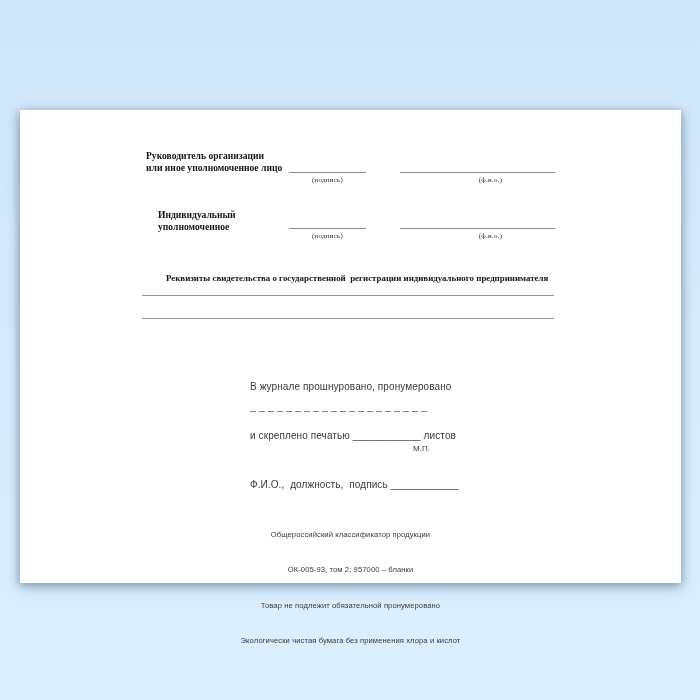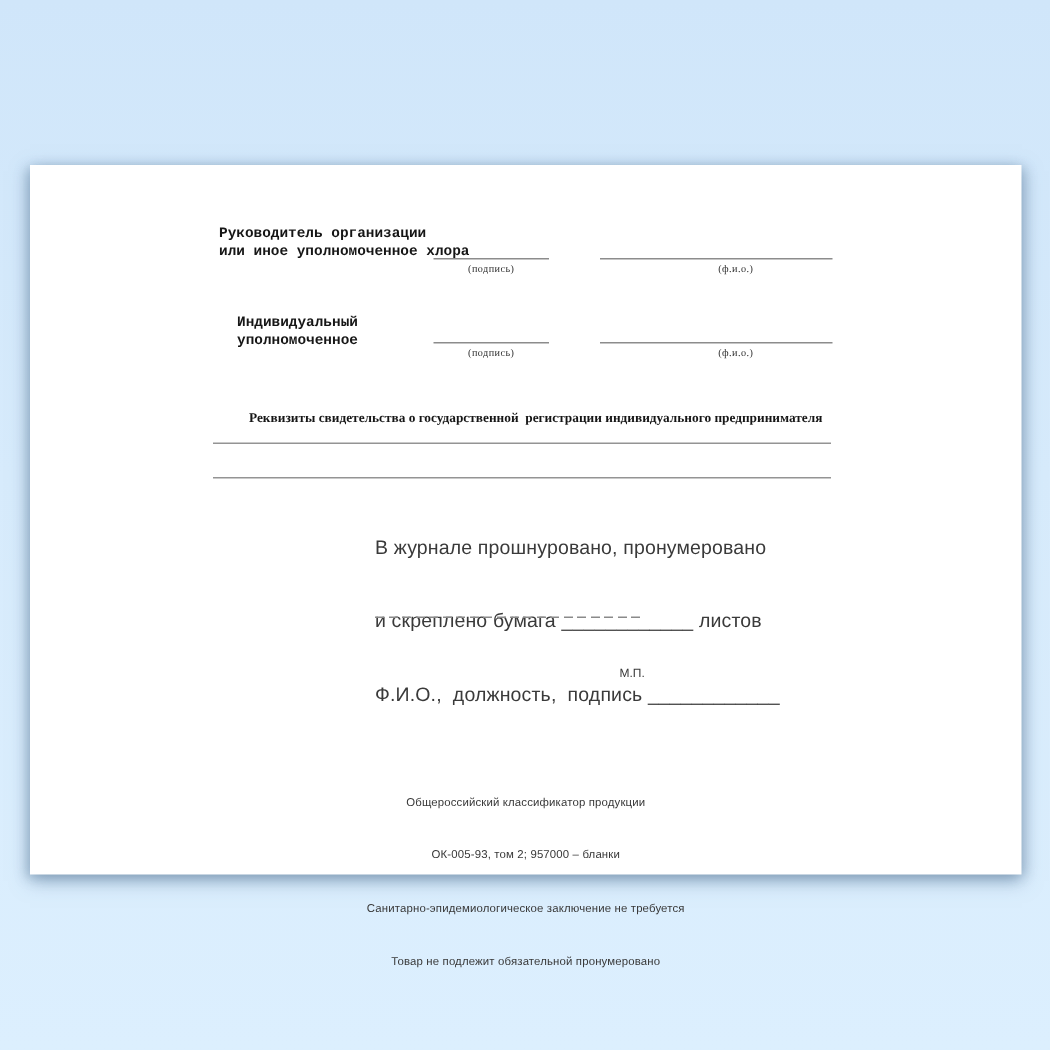--- a/index.html
+++ b/index.html
@@ -17,21 +17,21 @@
     position: absolute; left: 20px; top: 110px;
     width: 661px; height: 473px;
     background: #ffffff;
     box-shadow: 0 4px 12px rgba(96,128,160,0.50),
                 -3px 2px 7px rgba(110,140,170,0.35),
                  3px 1px 7px rgba(110,140,170,0.30);
   }
   .sheet * { position: absolute; box-sizing: border-box; }
 
   .serif-label {
-    font-family: Liberation Mono, monospace;
+    font-family: Liberation Serif, serif;
     font-weight: 700;
     font-size: 9.6px;
     line-height: 12px;
     color: #161616;
     white-space: pre;
   }
   .rule {
     height: 0;
     border-bottom: 1px solid #8c8c8c;
   }
@@ -46,22 +46,22 @@
   }
   .requisites-title {
     font-family: "Liberation Serif", "DejaVu Serif", serif;
     font-weight: 700;
     font-size: 8.9px;
     color: #161616;
     white-space: pre;
     margin-left: 20px;
   }
   .journal {
-    left: 230px; top: 214px; width: 186px;
-    font-size: 13px;
+    left: 230px; top: 236px; width: 186px;
+    font-size: 10px;
     line-height: 16.4px;
     color: #3a3a3a;
     white-space: pre;
     letter-spacing: 0.1px;
     text-align: right;
   }
   .journal div { position: static; }
   .dashed-rule {
     left: 230px; top: 301px; width: 178px; height: 1.4px;
     background: repeating-linear-gradient(90deg, #8a8a8a 0 6px, transparent 6px 9px);
@@ -80,46 +80,46 @@
     letter-spacing: 0.1px;
   }
   .footer div { position: static; margin-top: 25px; }
 </style>
 </head>
 <body>
 
 <div class="backdrop">
   <div class="sheet">
 
-    <div class="serif-label" style="left:126px; top:40px;"><span style="position:static;">Руководитель организации</span><br><span style="position:static;">или иное уполномоченное хлора</span></div>
+    <div class="serif-label" style="left:126px; top:40px;"><span style="position:static;">Руководитель организации</span><br><span style="position:static;">или иное уполномоченное лицо</span></div>
     <div class="rule" style="left:269px; top:62px; width:77px;"></div>
     <div class="caption" style="left:269px; top:66px; width:77px;">(подпись)</div>
     <div class="rule" style="left:380px; top:62px; width:155px;"></div>
     <div class="caption" style="left:393px; top:66px; width:155px;">(ф.и.о.)</div>
 
     <div class="serif-label" style="left:138px; top:99px;"><span style="position:static;">Индивидуальный</span><br><span style="position:static;">уполномоченное</span></div>
     <div class="rule" style="left:269px; top:118px; width:77px;"></div>
     <div class="caption" style="left:269px; top:122px; width:77px;">(подпись)</div>
     <div class="rule" style="left:380px; top:118px; width:155px;"></div>
     <div class="caption" style="left:393px; top:122px; width:155px;">(ф.и.о.)</div>
 
     <div class="requisites-title" style="left:126px; top:163px;">Реквизиты свидетельства о государственной  регистрации индивидуального предпринимателя</div>
     <div class="rule" style="left:122px; top:185px; width:412px; border-bottom-color:#949494;"></div>
     <div class="rule" style="left:122px; top:208px; width:412px; border-bottom-color:#949494;"></div>
 
     <div class="journal">
       <div>В журнале прошнуровано, пронумеровано</div>
-      <div>и скреплено бумага ____________ листов</div>
+      <div>и скреплено печатью ____________ листов</div>
       <div>Ф.И.О.,  должность,  подпись ____________</div>
     </div>
     <div class="dashed-rule"></div>
 
     <div class="mp">М.П.</div>
 
     <div class="footer">
       <div>Общероссийский классификатор продукции</div>
       <div>ОК-005-93, том 2; 957000 – бланки</div>
-      <div>Санитарно-эпидемиологическое заключение не требуется</div>
       <div>Товар не подлежит обязательной пронумеровано</div>
+      <div>Экологически чистая бумага без применения хлора и кислот</div>
     </div>
 
   </div>
 </div>
 
 </body></html>

